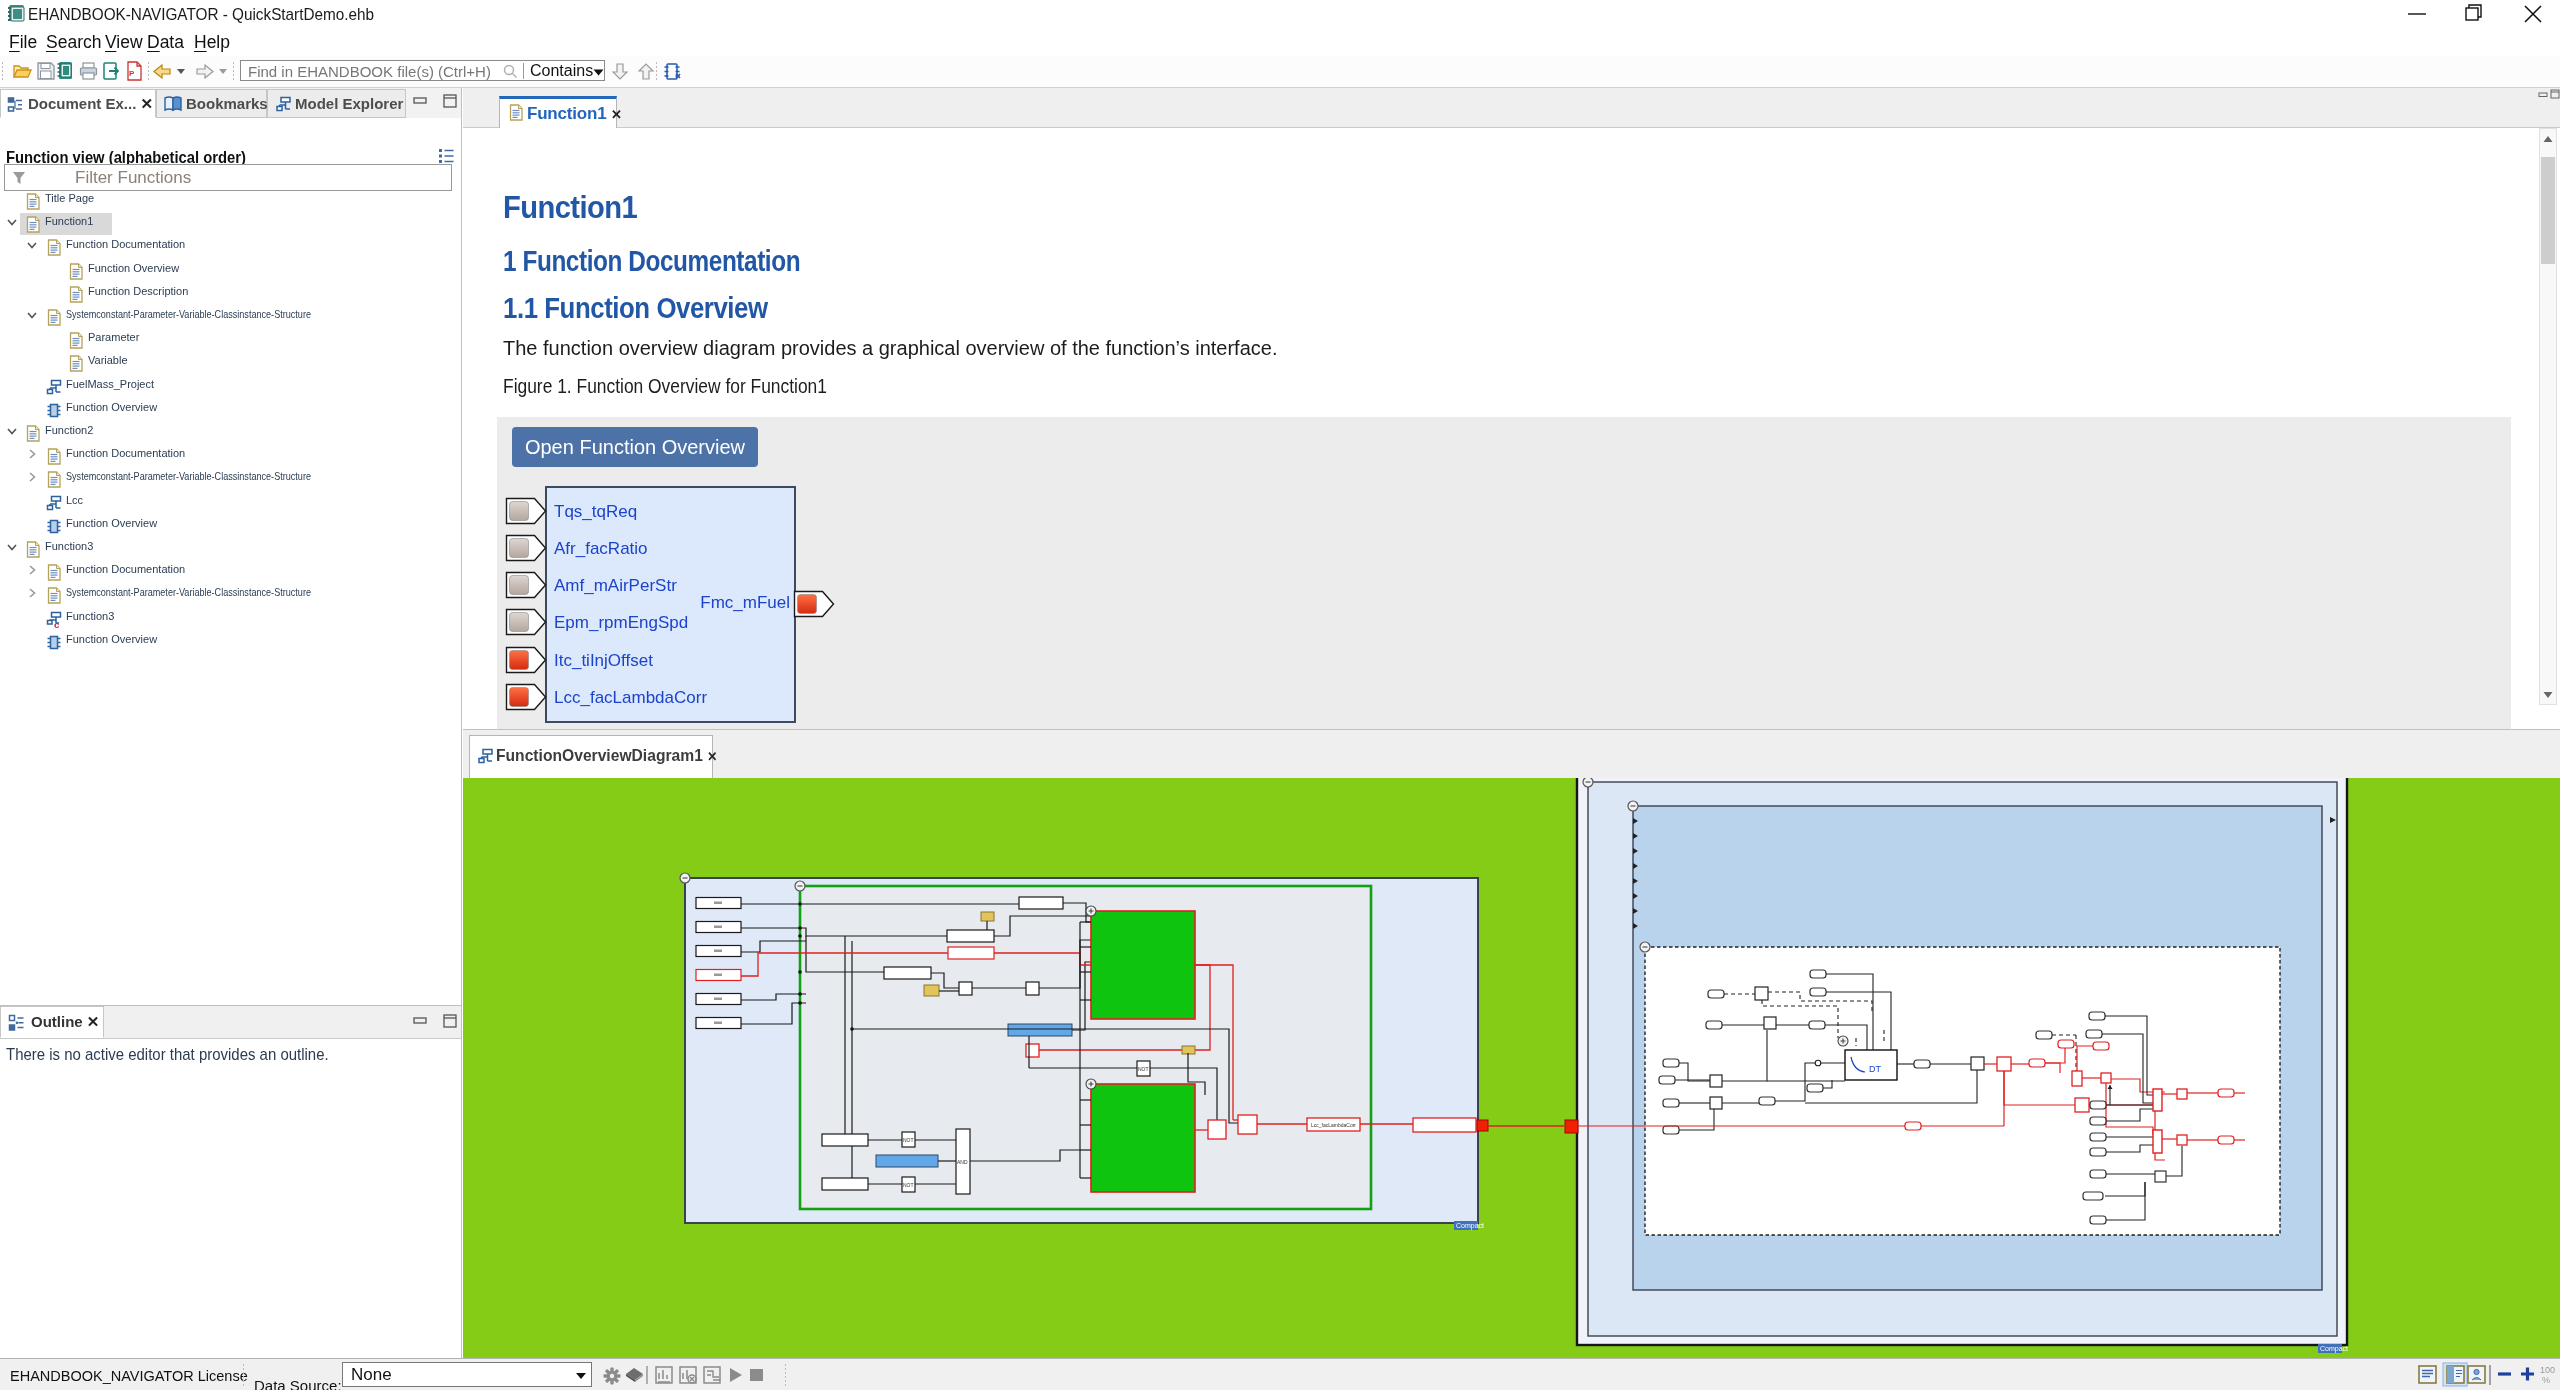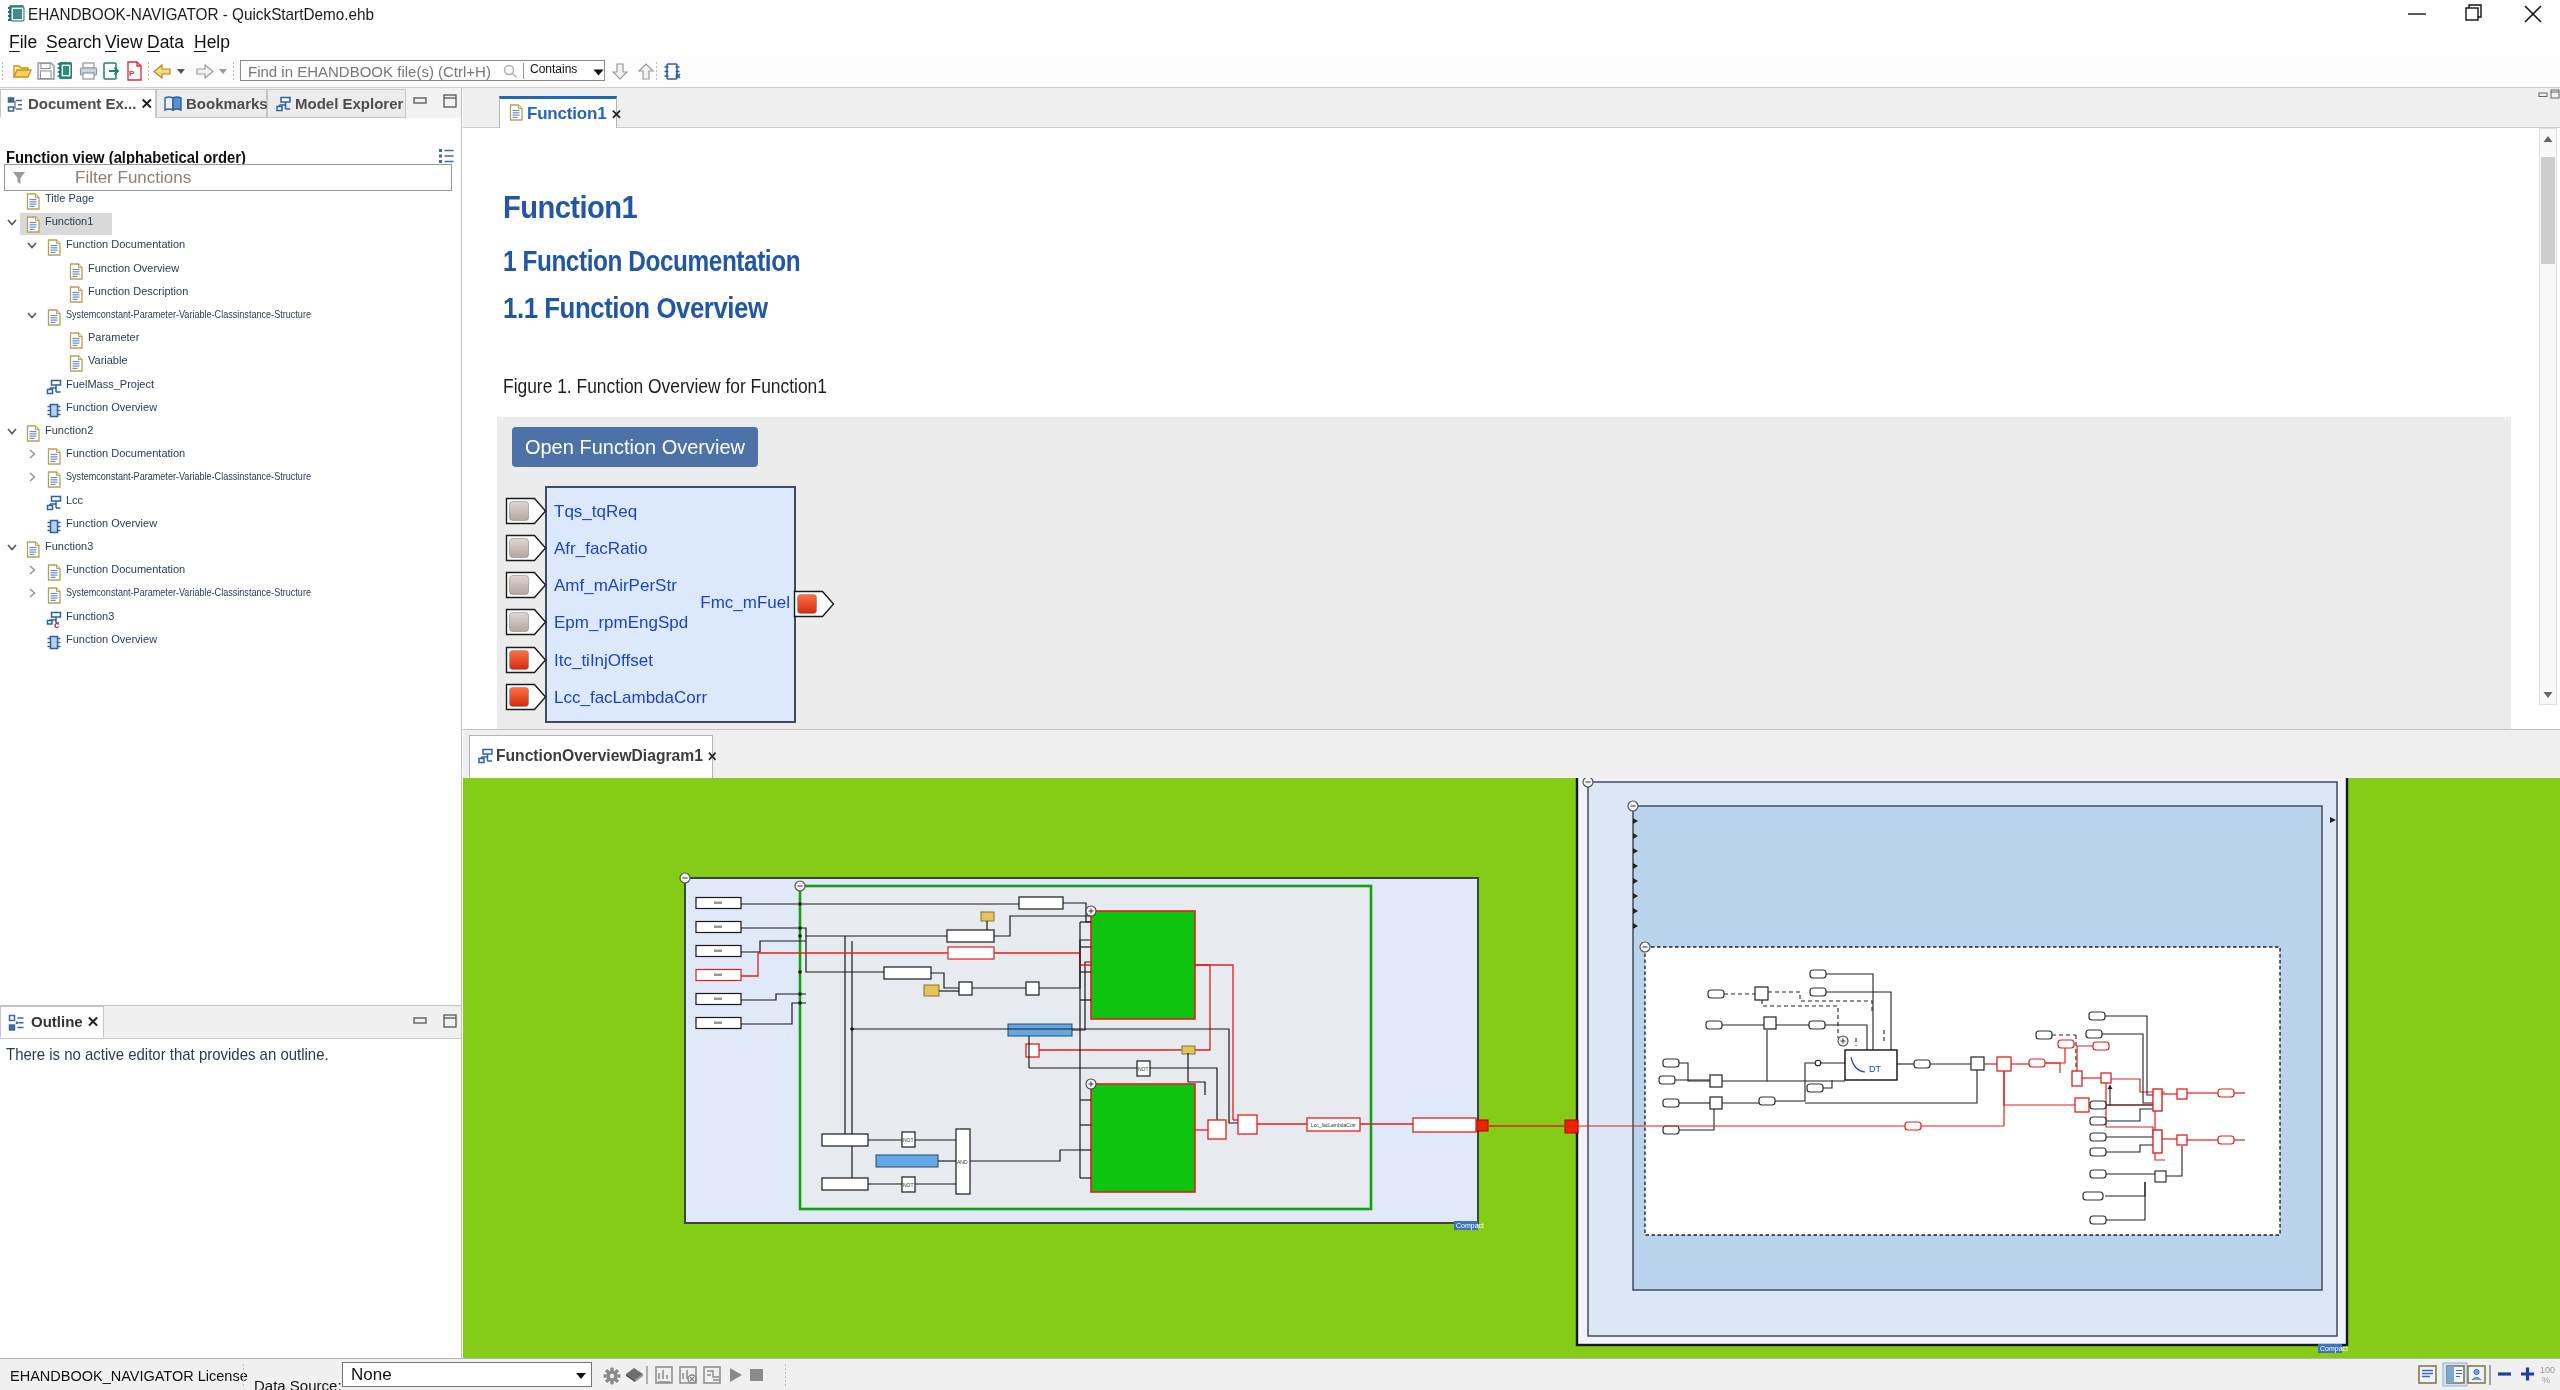--- a/index.html
+++ b/index.html
@@ -13,21 +13,21 @@
 #titlebar { position:absolute; left:0; top:0; width:2560px; height:28px; background:#fff; }
 #title-text { position:absolute; left:28px; top:5px; font-size:17px; color:#1a1a1a; transform:scaleX(0.9); transform-origin:0 0; }
 #menubar { position:absolute; left:0; top:28px; width:2560px; height:28px; background:#fff; }
 .menu-item { position:absolute; top:4px; font-size:17.5px; color:#111; }
 .menu-item u { text-decoration:underline; text-underline-offset:3px; }
 #toolbar { position:absolute; left:0; top:56px; width:2560px; height:32px; background:#fcfcfc; border-bottom:1px solid #d0d0d0; }
 .tsep { position:absolute; top:6px; width:1px; height:20px;
   background-image:repeating-linear-gradient(#bbb 0 2px, transparent 2px 4px); }
 #searchbox { position:absolute; left:240px; top:4px; width:365px; height:21px; background:#fff; border:1px solid #8a8a8a; }
 #searchbox .ph { position:absolute; left:7px; top:2px; font-size:15px; color:#777; }
-#searchbox .contains { position:absolute; left:289px; top:1px; font-size:12px; color:#111; }
+#searchbox .contains { position:absolute; left:289px; top:1px; font-size:16px; color:#111; }
 
 #leftcol { position:absolute; left:0; top:88px; width:462px; height:1270px; background:#fff; border-right:1px solid #c0c0c0;}
 #lefttabs { position:absolute; left:0; top:0; width:461px; height:30px; background:#f2f2f2; }
 .ptab { position:absolute; top:1px; height:29px; font-size:15px; font-weight:bold; color:#4d4d4d; background:#ececec; border:1px solid #c6c6c6; }
 .ptab.active { background:#fff; border-bottom:1px solid #fff; }
 .ptab .lbl { position:absolute; top:5px; }
 #leftbody { position:absolute; left:0; top:31px; width:461px; height:886px; background:#fff; }
 #fv-header { position:absolute; left:6px; top:29px; font-size:17px; font-weight:bold; color:#111; transform:scaleX(0.87); transform-origin:0 0; }
 #filterbox { position:absolute; left:4px; top:45px; width:448px; height:27px; border:1px solid #999; background:#fff; }
 #filterbox .ph { position:absolute; left:28px; top:3px; font-size:17px; color:#8d8175;margin-left:42px; }
@@ -454,20 +454,21 @@
   <div id="edtab">
     <svg class="abs" style="left:8px;top:5px" width="16" height="17" viewBox="0 0 16 17">
           <use href="#sdoc"></use>
         </svg>
     <span class="lbl">Function1 <span style="color:#222;font-size:13px">✕</span></span>
   </div>
   <div id="doc">
     <h1 class="doc" style="top:62px;transform:scaleX(0.94);transform-origin:0 0">Function1</h1>
     <h2 class="doc" style="top:117px;transform:scaleX(0.84);transform-origin:0 0">1 Function Documentation</h2>
     <h2 class="doc" style="top:164px;transform:scaleX(0.89);transform-origin:0 0">1.1 Function Overview</h2>
+    <div class="body-text" style="top:209px">The function overview diagram provides a graphical overview of the function’s interface.</div>
     <div class="body-text" style="top:247px;transform:scaleX(0.87);transform-origin:0 0">Figure 1. Function Overview for Function1</div>
     <div id="figbox">
       <div id="openbtn">Open Function Overview</div>
       <svg class="abs" style="left:0;top:0" width="360" height="312" viewBox="0 0 360 312">
         <rect x="49" y="70" width="249" height="235" fill="#dce9fc" stroke="#3d4a5f" stroke-width="2"></rect>
         <g transform="translate(9,81)">
       <path d="M0.5 0.5 h28 l11 12.5 l-11 12.5 h-28 z" fill="#fff" stroke="#1a1a1a" stroke-width="1.4"></path>
       <rect x="3.5" y="3.5" width="19" height="19" rx="3" fill="url(#gBeige)" stroke="#888" stroke-width="0.6"></rect>
     </g>
 <text x="57" y="100" font-size="17" fill="#1c43cb">Tqs_tqReq</text>

